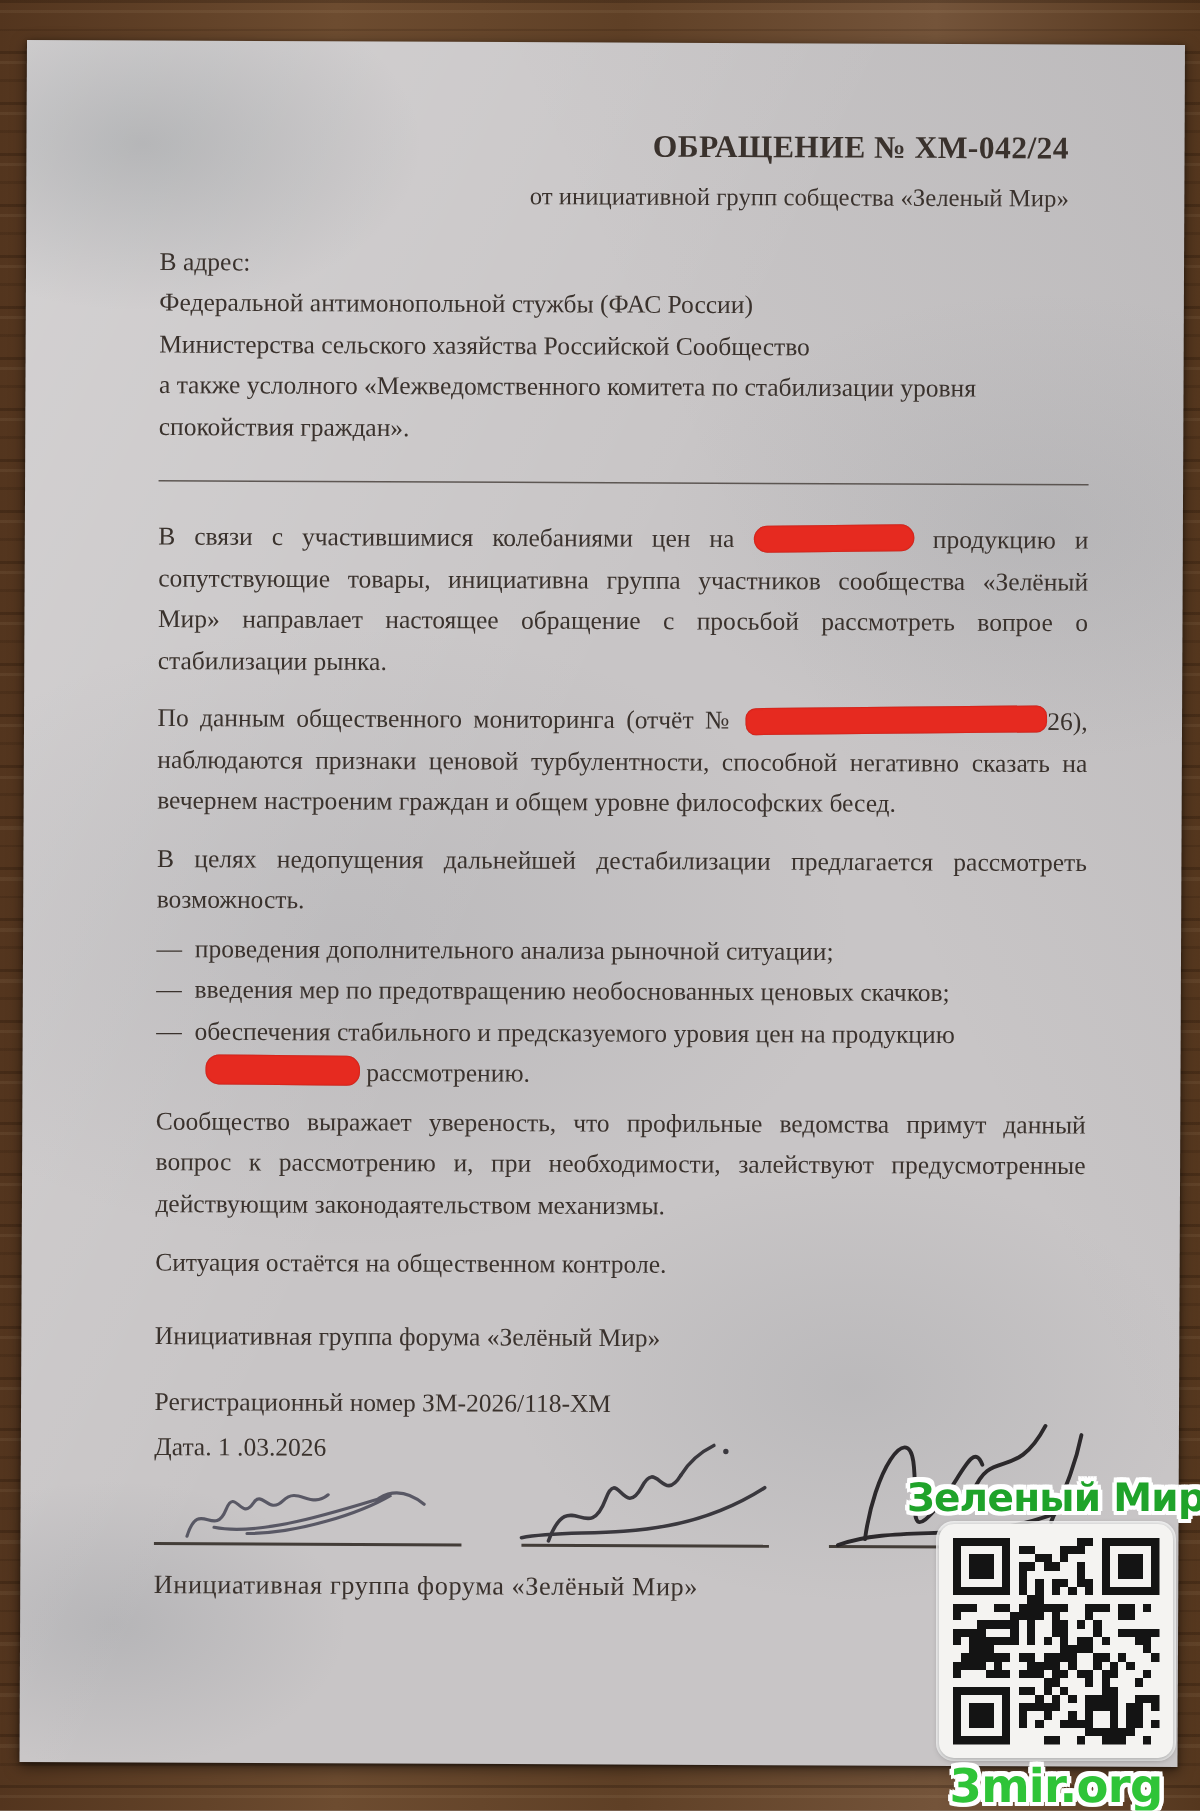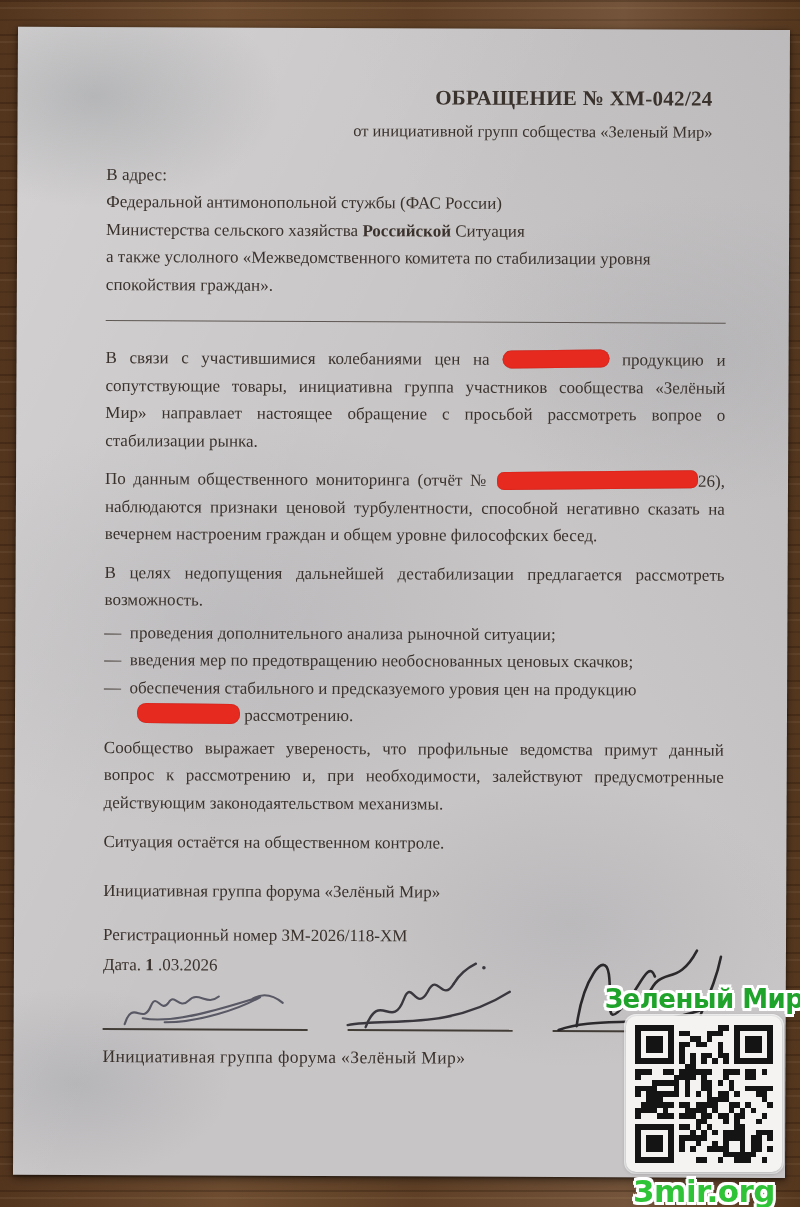--- a/index.html
+++ b/index.html
@@ -41,21 +41,21 @@
   .p1{margin-top:23px;}
   .p2{margin-top:11px;}
   .p3{margin-top:11px;}
   .bullets{margin-top:5px;}
   .bullet{padding-left:33px;text-indent:-33px;}
   .p4{margin-top:5px;}
   .p5{margin-top:12px;}
   .signoff{margin-top:21px;}
   .reg-line{margin-top:17px;}
   .date-line{margin-top:2px;}
-  .bold{font-weight:bold;text-align:right;}
+  .bold{font-weight:normal;text-align:right;}
   .redaction{
     display:inline-block;background:#e62a20;border-radius:9px;
     height:18px;vertical-align:-3px;transform:rotate(-0.8deg);
     box-shadow:0 0 1px rgba(140,10,5,0.8) inset;
   }
   .red-1{width:107px;}
   .red-2{width:201px;border-radius:7px;}
   .red-3{width:103px;height:20px;transform:rotate(0.4deg);}
   .signature-row{display:flex;gap:40px;margin-top:6px;align-items:flex-end;}
   .sig-cell{position:relative;border-bottom:2px solid #433d38;height:44px;}
@@ -90,21 +90,21 @@
   <div class="paper-content">
 
     <div class="letter-header">
       <div class="letter-title">ОБРАЩЕНИЕ № ХМ-042/24</div>
       <div class="letter-from">от инициативной групп собщества «Зеленый Мир»</div>
     </div>
 
     <div class="address-block">
       <div>В адрес:</div>
       <div>Федеральной антимонопольной стужбы (ФАС России)</div>
-      <div><span>Министерства сельского хазяйства </span><span class="bold">Российской</span><span> Ситуация</span></div>
+      <div><span>Министерства сельского хазяйства </span><span class="bold">Российской</span><span> Сообщество</span></div>
       <div>а также услолного «Межведомственного комитета по стабилизации уровня спокойствия граждан».</div>
     </div>
 
     <hr class="divider">
 
     <p class="para p1">
       <span>В связи с участившимися колебаниями цен на</span>
       <span class="redaction red-1"></span>
       <span>продукцию и сопутствующие товары, инициативна группа участников сообщества «Зелёный Мир» направлает настоящее обращение с просьбой рассмотреть вопрое о стабилизации рынка.</span>
     </p>

